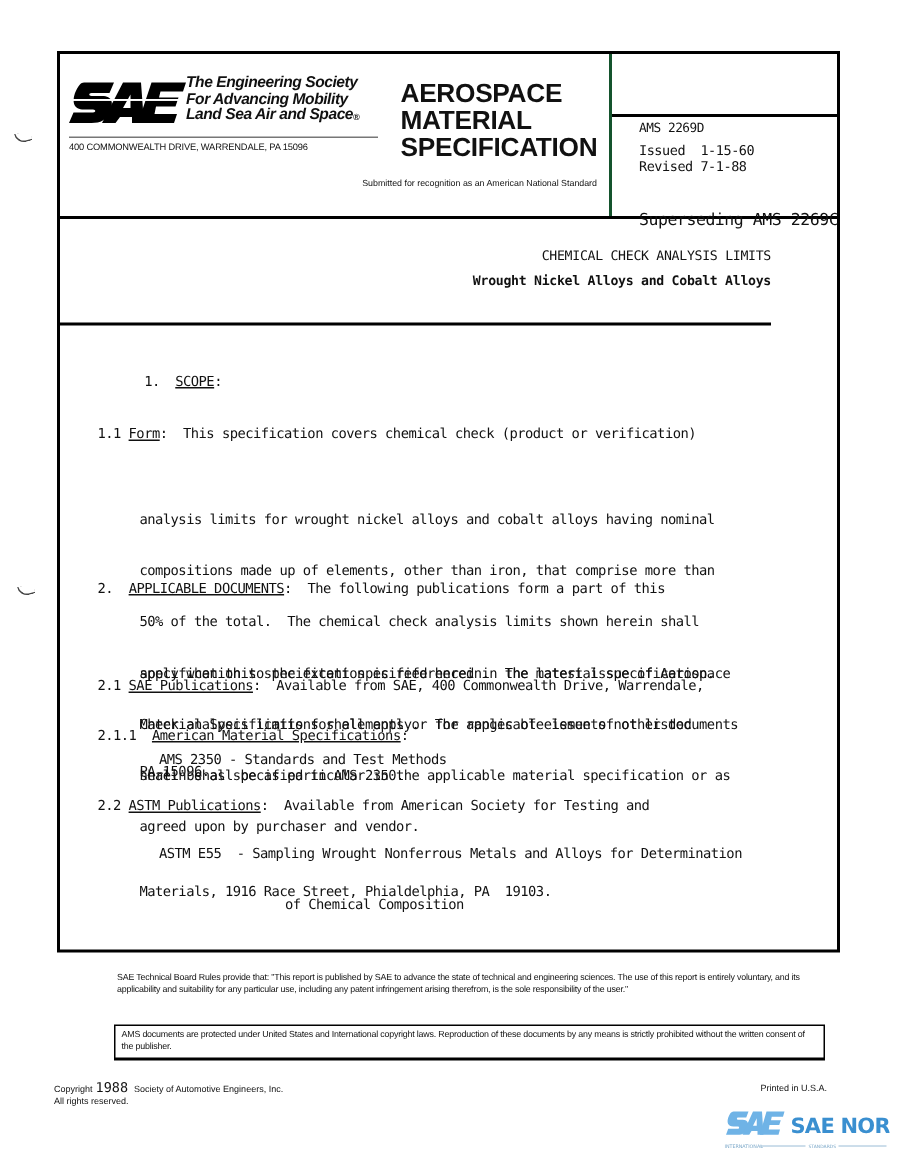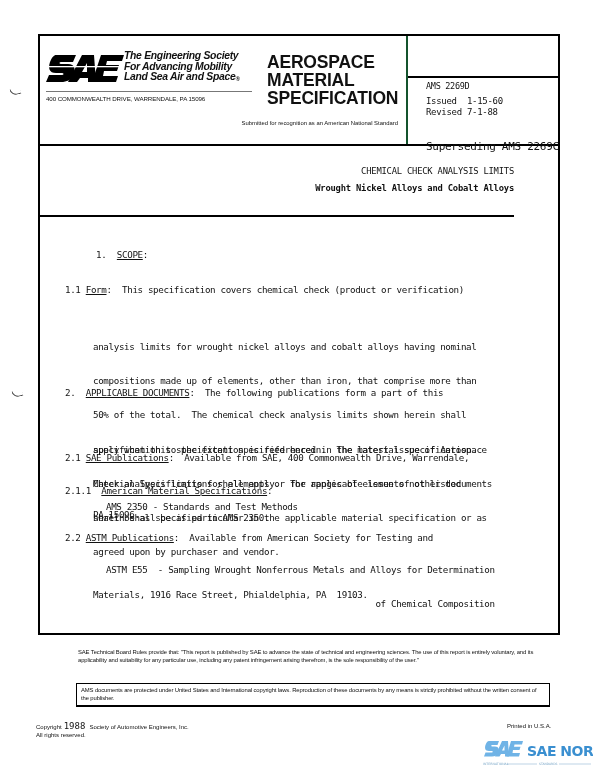--- a/index.html
+++ b/index.html
@@ -333,21 +333,21 @@
     <div class="para" style="left:66px;top:268px;margin-top:16px;">AMS 2350 - Standards and Test Methods</div>
 
     <div class="para" style="left:25px;top:292px;">
       <div><span>2.2</span>&nbsp;<span class="u">ASTM Publications</span><span>:  Available from American Society for Testing and</span></div>
       <div style="padding-left:28px;">
         <div>Materials, 1916 Race Street, Phialdelphia, PA  19103.</div>
       </div>
     </div>
     <div class="para" style="left:66px;top:324px;">
       <div>ASTM E55  - Sampling Wrought Nonferrous Metals and Alloys for Determination</div>
-      <div style="padding-left:84px;text-align:right;">of Chemical Composition</div>
+      <div style="padding-left:84px;">of Chemical Composition</div>
     </div>
   </div>
 </div>
 
 <div class="notice">SAE Technical Board Rules provide that: "This report is published by SAE to advance the state of technical and engineering sciences. The use of this report is entirely voluntary, and its applicability and suitability for any particular use, including any patent infringement arising therefrom, is the sole responsibility of the user."</div>
 
 <div class="copyright-box">AMS documents are protected under United States and International copyright laws. Reproduction of these documents by any means is strictly prohibited without the written consent of the publisher.</div>
 
 <div class="footer-left">
   <div><span>Copyright</span><span class="year">1988</span><span>Society of Automotive Engineers, Inc.</span></div>

